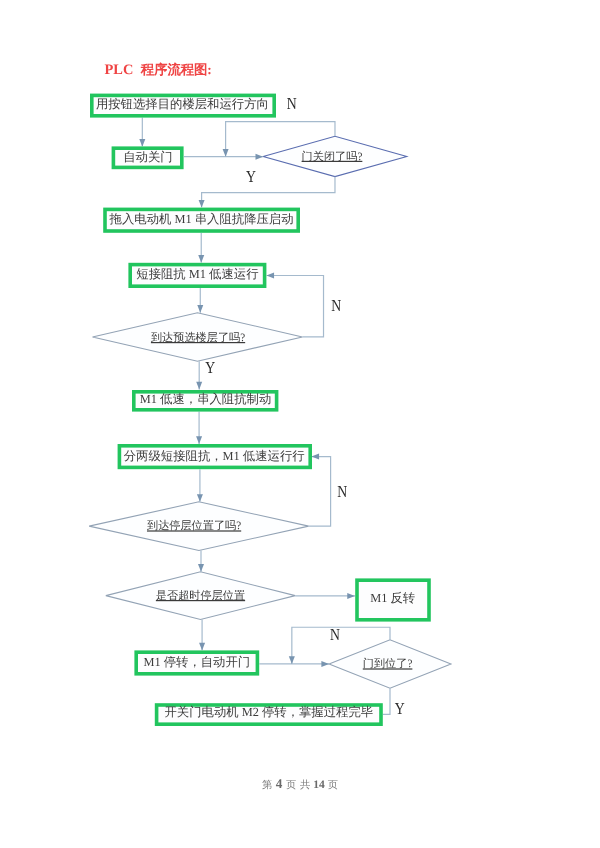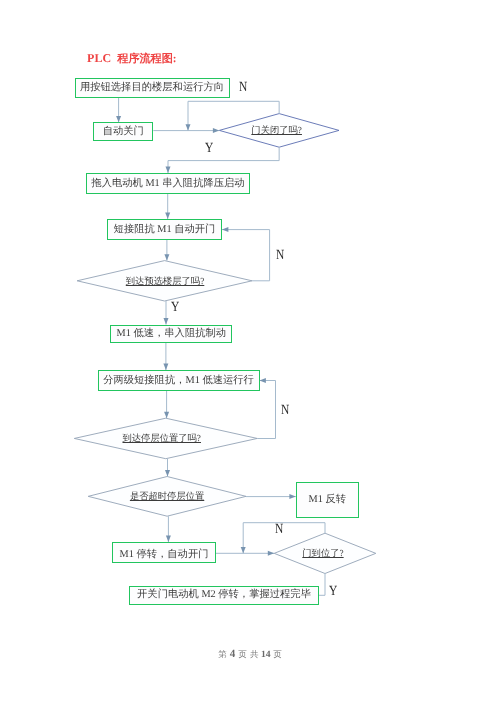--- a/index.html
+++ b/index.html
@@ -7,21 +7,21 @@
             -webkit-font-smoothing:antialiased;text-rendering:geometricPrecision;}
   body{width:500px;height:707px;position:relative;overflow:hidden;
        font-family:"Liberation Serif",serif;color:#3b3b3b;}
   #page{position:absolute;left:0;top:0;width:500px;height:707px;}
   #title{position:absolute;left:87px;top:50.5px;font-size:12px;font-weight:bold;
          letter-spacing:0px;color:#ef4444;white-space:nowrap;}
   #title .t-latin{letter-spacing:0.1px;}
   #title .t-cjk{margin-left:6px;font-size:11.2px;letter-spacing:-0.1px;}
   .node{position:absolute;box-sizing:border-box;display:flex;align-items:center;
         justify-content:center;white-space:nowrap;background:#fdfdfe;}
-  .proc{border:1px solid #22c55e;font-family:Liberation Serif, serif;}
+  .proc{border:3px solid #22c55e;font-family:Liberation Serif, serif;}
   .lbl{position:absolute;white-space:nowrap;color:#2b2b2b;line-height:1;
        font-family:"Liberation Serif",serif;transform:scaleX(0.82);
        transform-origin:left top;}
   svg.wires{position:absolute;left:0;top:0;width:500px;height:707px;overflow:visible;}
   #footer{position:absolute;left:0;top:649px;width:500px;text-align:center;
           font-size:8.6px;color:#7c7c7c;line-height:1;white-space:nowrap;}
   #footer .num{font-size:11px;font-weight:bold;color:#6a6a6a;
                vertical-align:-0.5px;margin:0 1.5px;}
   #footer .tot{font-size:9.6px;font-weight:bold;color:#6a6a6a;
                vertical-align:-0.5px;margin:0 1px;}
@@ -79,21 +79,21 @@
         <span>用按钮选择目的楼层和运行方向</span>
       </div>
       <div class="node proc" style="left: 93.3px; top: 122.3px; width: 60px; height: 19.2px; font-size: 10.3px;">
         <span>自动关门</span>
       </div>
       <div class="dtext" style="font-size: 9.3px; left: 216.8px; top: 127.204px; width: 119.7px; text-align: center; line-height: 1;">门关闭了吗?</div>
       <div class="node proc" style="left: 86px; top: 173px; width: 164px; height: 21px; font-size: 10.3px;">
         <span>拖入电动机 M1 串入阻抗降压启动</span>
       </div>
       <div class="node proc" style="left: 107px; top: 219px; width: 115px; height: 21px; font-size: 10.3px;">
-        <span>短接阻抗 M1 自动开门</span>
+        <span>短接阻抗 M1 低速运行</span>
       </div>
       <div class="dtext" style="font-size: 9.3px; left: 77.6px; top: 277.604px; width: 174.9px; text-align: center; line-height: 1;">到达预选楼层了吗?</div>
       <div class="node proc" style="left: 110.3px; top: 324.5px; width: 122px; height: 18px; font-size: 10.3px;">
         <span>M1 低速，串入阻抗制动</span>
       </div>
       <div class="node proc" style="left: 97.5px; top: 370px; width: 162px; height: 21px; font-size: 10.3px;">
         <span>分两级短接阻抗，M1 低速运行行</span>
       </div>
       <div class="dtext" style="font-size: 9.3px; left: 70.3px; top: 435.254px; width: 182.9px; text-align: center; line-height: 1;">到达停层位置了吗?</div>
       <div class="dtext" style="font-size: 9.3px; left: 88.2px; top: 493.154px; width: 157.8px; text-align: center; line-height: 1;">是否超时停层位置</div>

